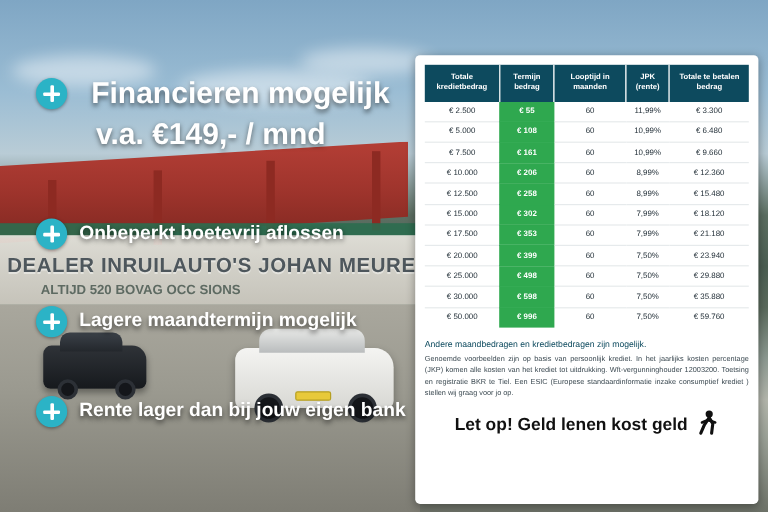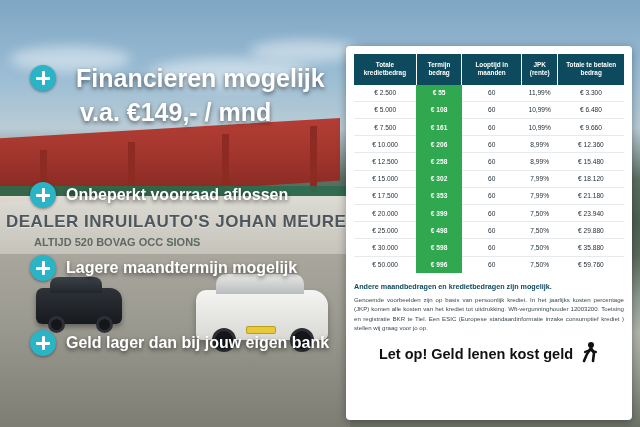--- a/index.html
+++ b/index.html
@@ -208,21 +208,21 @@
   table.rates tr td:nth-child(2) {
     background: #2fa84f;
     color: #ffffff;
     font-weight: bold;
     border-bottom: 1px solid #2fa84f;
   }
   table.rates tr:last-child td { border-bottom: none; }
 
   .note-title {
     color: #0d4a5e;
-    font-weight: bold;
+    font-weight: normal;
     font-size: 7.2px;
     margin-top: 9px;
   }
   .note-body {
     color: #3c4a52;
     font-size: 6.1px;
     line-height: 1.55;
     margin-top: 4px;
     text-align: justify;
   }
@@ -275,29 +275,29 @@
   <div class="bullet-row bullet-1">
     <span class="plus"></span>
     <div>
       <div class="headline-1">Financieren mogelijk</div>
     </div>
   </div>
   <div class="headline-2" style="position:absolute; left:58px; top:94px; width:300px;">v.a. €149,- / mnd</div>
 
   <div class="bullet-row b2">
     <span class="plus"></span>
-    <span class="bullet-label">Onbeperkt voorraad aflossen</span>
+    <span class="bullet-label">Onbeperkt boetevrij aflossen</span>
   </div>
   <div class="bullet-row b3">
     <span class="plus"></span>
     <span class="bullet-label">Lagere maandtermijn mogelijk</span>
   </div>
   <div class="bullet-row b4">
     <span class="plus"></span>
-    <span class="bullet-label">Geld lager dan bij jouw eigen bank</span>
+    <span class="bullet-label">Rente lager dan bij jouw eigen bank</span>
   </div>
 
   <div class="card">
     <table class="rates">
       <thead>
         <tr>
           <th>Totale kredietbedrag</th>
           <th>Termijn bedrag</th>
           <th>Looptijd in maanden</th>
           <th>JPK (rente)</th>

